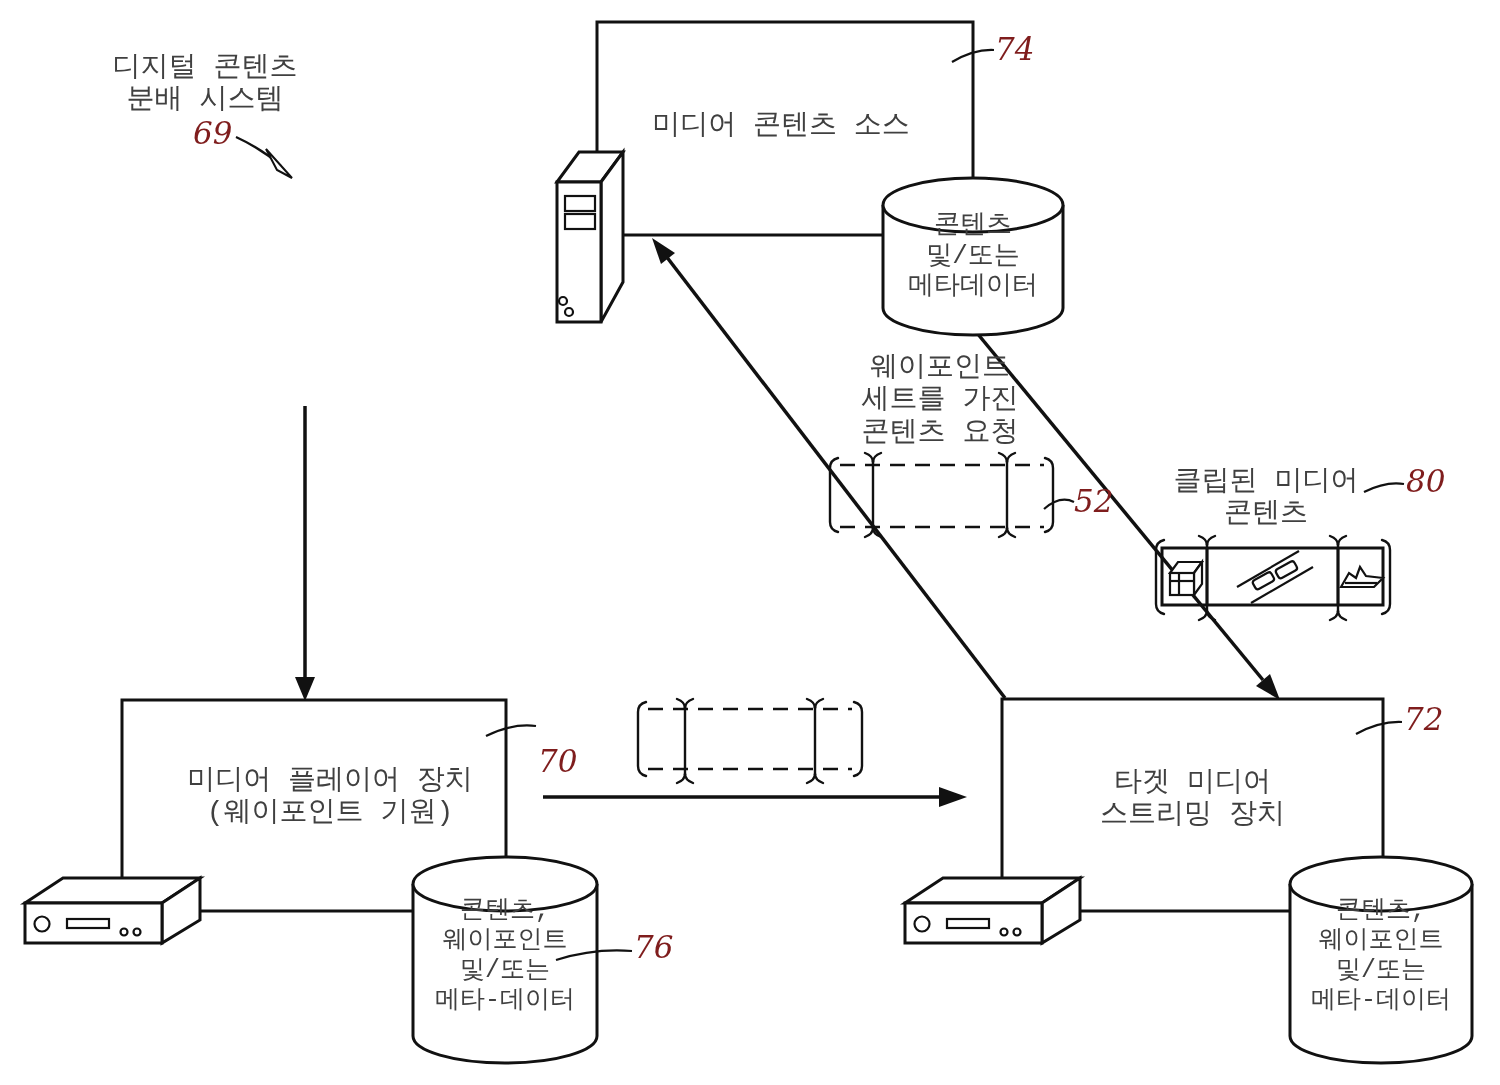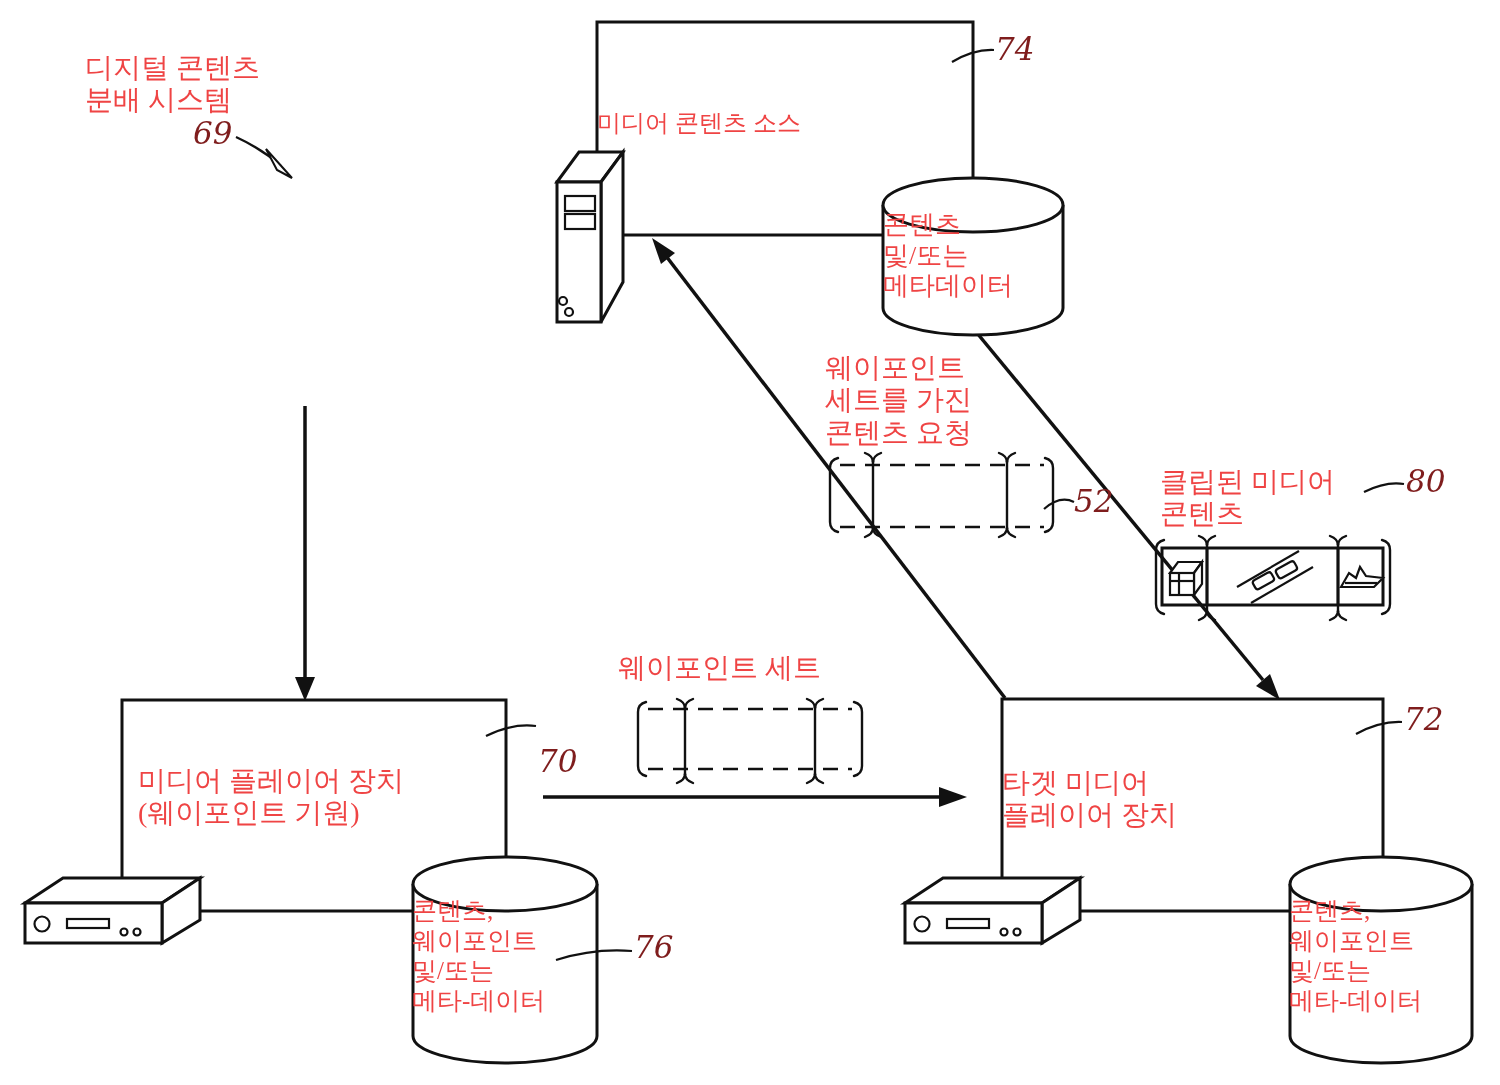--- a/index.html
+++ b/index.html
@@ -1,20 +1,20 @@
 <!DOCTYPE html>
 <html><head>
 <meta charset="utf-8">
 <style>
   html,body{margin:0;padding:0;background:#fff;}
   #stage{position:relative;width:1500px;height:1085px;background:#fff;overflow:hidden;
          font-family:"Liberation Sans",sans-serif;}
   #fig{position:absolute;left:0;top:0;}
-  .lbl{position:absolute;color:#ef4444;white-space:pre-line;text-align:left;
-       line-height:1.16;font-family:Liberation Serif, serif;}
+  .lbl{position:absolute;color:#404040;white-space:pre-line;text-align:center;
+       line-height:1.16;font-family:Liberation Mono, monospace;}
   .ref{position:absolute;color:#7f1d1d;font-family:"DejaVu Serif",serif;
        font-style:italic;font-size:31px;line-height:1;}
   
   .s3{stroke:#111;stroke-width:3;fill:none;}
   .s35{stroke:#111;stroke-width:3.5;fill:none;}
   .s2{stroke:#111;stroke-width:2.2;fill:none;}
   .wf{fill:#fff;stroke:#111;stroke-width:3;}
   .wf2{fill:#fff;stroke:#111;stroke-width:2.2;}
   .blk{fill:#111;stroke:none;}
   .dash{stroke:#111;stroke-width:2.4;fill:none;stroke-dasharray:15 10;}
@@ -163,51 +163,50 @@
   <g>
     <path d="M 236 137 Q 262 149 281 166" class="s2"></path>
     <polygon points="292,178 266,149 277,170" fill="#fff" stroke="#111" stroke-width="2"></polygon>
   </g>
 </svg>
 
 <div class="lbl" style="left:85px;top:52px;width:240px;font-size:28px;">디지털 콘텐츠
 분배 시스템</div>
 <div class="ref" style="left:193px;top:118px;">69</div>
 
-<div class="lbl" style="left:597px;top:110px;width:368px;font-size:24px;">미디어 콘텐츠 소스</div>
+<div class="lbl" style="left:597px;top:110px;width:368px;font-size:28px;">미디어 콘텐츠 소스</div>
 <div class="ref" style="left:995px;top:34px;">74</div>
 
 <div class="lbl" style="left:883px;top:210px;width:180px;font-size:26px;line-height:1.18;">콘텐츠
 및/또는
 메타데이터</div>
 
 
 <div class="lbl" style="left:825px;top:352px;width:230px;font-size:28px;">웨이포인트
 세트를 가진
 콘텐츠 요청</div>
 <div class="ref" style="left:1074px;top:486px;">52</div>
 
 <div class="lbl" style="left:1160px;top:466px;width:212px;font-size:28px;">클립된 미디어
 콘텐츠</div>
 <div class="ref" style="left:1406px;top:466px;">80</div>
 
-<div class="lbl" style="left:618px;top:652px;width:264px;font-size:28px;">웨이포인트 세트</div>
 
 <div class="lbl" style="left:122px;top:765px;width:384px;font-size:28px;margin-left:16px;">미디어 플레이어 장치
 (웨이포인트 기원)</div>
 <div class="ref" style="left:538px;top:710px;margin-top:36px;">70</div>
 
 <div class="lbl" style="left:412px;top:896px;width:186px;font-size:25px;line-height:1.2;">콘텐츠,
 웨이포인트
 및/또는
 메타-데이터</div>
 <div class="ref" style="left:634px;top:932px;font-style:italic;">76</div>
 
 <div class="lbl" style="left:1002px;top:767px;width:381px;font-size:28px;">타겟 미디어
-플레이어 장치</div>
+스트리밍 장치</div>
 <div class="ref" style="left:1404px;top:704px;">72</div>
 
 <div class="lbl" style="left:1289px;top:896px;width:184px;font-size:25px;line-height:1.2;">콘텐츠,
 웨이포인트
 및/또는
 메타-데이터</div>
 
 </div>
 
 </body></html>

